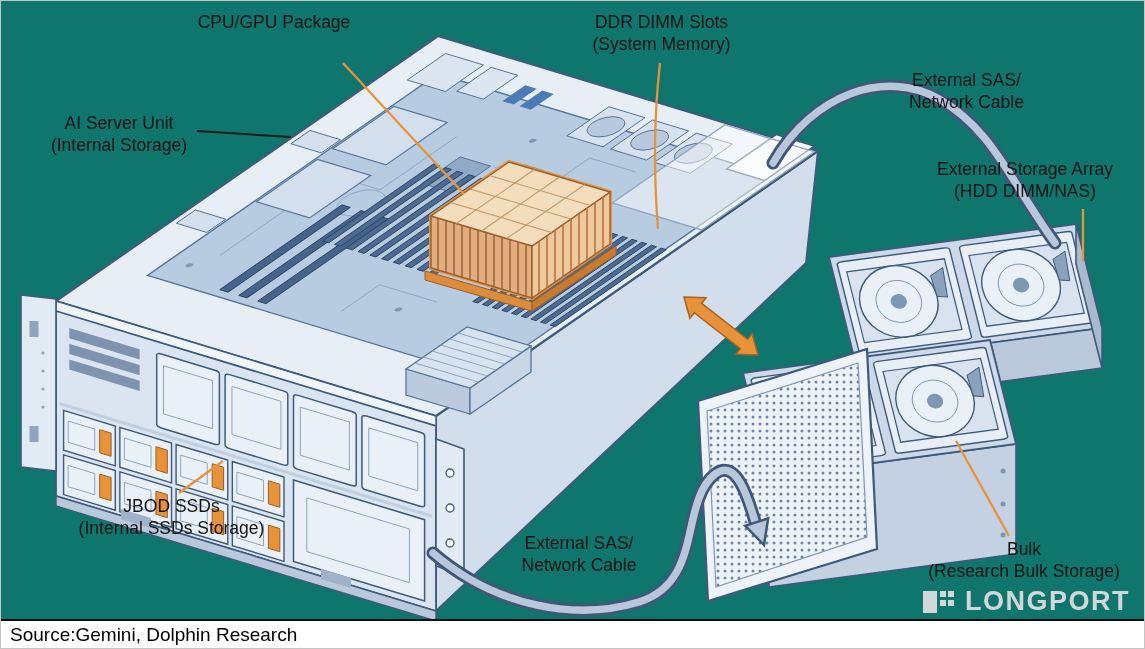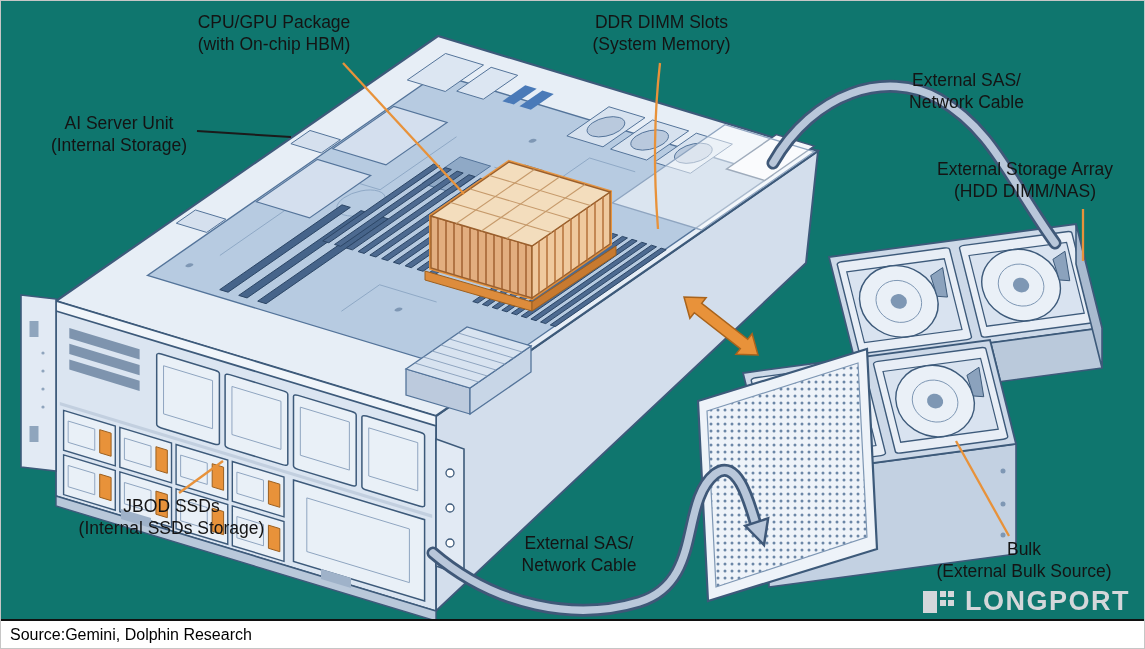--- a/index.html
+++ b/index.html
@@ -2,21 +2,21 @@
 <html><head>
 <meta charset="utf-8">
 <style>
   html,body{margin:0;padding:0;background:#fff}
   .canvas{position:relative;width:1145px;height:649px;background:#0f766e;border:1px solid #c6c6c6;
           box-sizing:border-box;font-family:"Liberation Sans",sans-serif;overflow:hidden}
   svg.scene{position:absolute;left:0;top:0}
   .lbl{position:absolute;text-align:center;font-size:17.5px;line-height:22px;color:#141414}
   .strong{font-weight:normal}
   .footer{position:absolute;left:0;right:0;bottom:0;height:27px;border-top:2px solid #101010;background:#fff;
-          display:flex;align-items:center;padding-left:9px;font-size:16px;color:#000}
+          display:flex;align-items:center;padding-left:9px;font-size:19px;color:#000}
   .watermark{position:absolute;right:14px;bottom:31px;display:flex;align-items:center;gap:9px;color:#d4d7da}
   .wm-text{font-size:27px;font-weight:bold;letter-spacing:1.5px}
 </style>
 </head>
 <body>
 
 <div class="canvas">
 
 <svg class="scene" width="1145" height="649" viewBox="0 0 1145 649">
   <defs>
@@ -282,21 +282,20 @@
     <path d="M659,62 C653,115 652,165 657,228" fill="none" stroke="#e8923a" stroke-width="2.3"></path>
     <line x1="196" y1="130" x2="290" y2="136" stroke="#1b1b1b" stroke-width="2"></line>
     <line x1="1082" y1="208" x2="1082" y2="260" stroke="#e8923a" stroke-width="2.3"></line>
     <line x1="178" y1="492" x2="222" y2="460" stroke="#e8923a" stroke-width="2.3"></line>
     <line x1="1008" y1="535" x2="955" y2="440" stroke="#e8923a" stroke-width="2.3"></line>
   </g>
 </svg>
 
 <div class="lbl" style="left:148px;top:10px;width:250px">
   <div>CPU/GPU Package</div>
-  <div>(with On-chip HBM)</div>
 </div>
 
 <div class="lbl" style="left:548px;top:10px;width:225px">
   <div>DDR DIMM Slots</div>
   <div>(System Memory)</div>
 </div>
 
 <div class="lbl" style="left:28px;top:111px;width:180px">
   <div class="strong">AI Server Unit</div>
   <div>(Internal Storage)</div>
@@ -317,21 +316,21 @@
   <div>(Internal SSDs Storage)</div>
 </div>
 
 <div class="lbl" style="left:468px;top:531px;width:220px">
   <div>External SAS/</div>
   <div>Network Cable</div>
 </div>
 
 <div class="lbl" style="left:908px;top:537px;width:230px">
   <div>Bulk</div>
-  <div>(External Bulk Source)</div>
+  <div>(Research Bulk Storage)</div>
 </div>
 
 <div class="watermark">
   <svg width="34" height="32" viewBox="0 0 34 32">
     <rect x="1" y="6" width="14" height="22" fill="#d4d7da"></rect>
     <rect x="18" y="6" width="6" height="6" fill="#d4d7da"></rect>
     <rect x="26" y="6" width="6" height="6" fill="#d4d7da"></rect>
     <rect x="18" y="15" width="6" height="6" fill="#d4d7da"></rect>
     <rect x="26" y="15" width="6" height="6" fill="#d4d7da"></rect>
   </svg>

